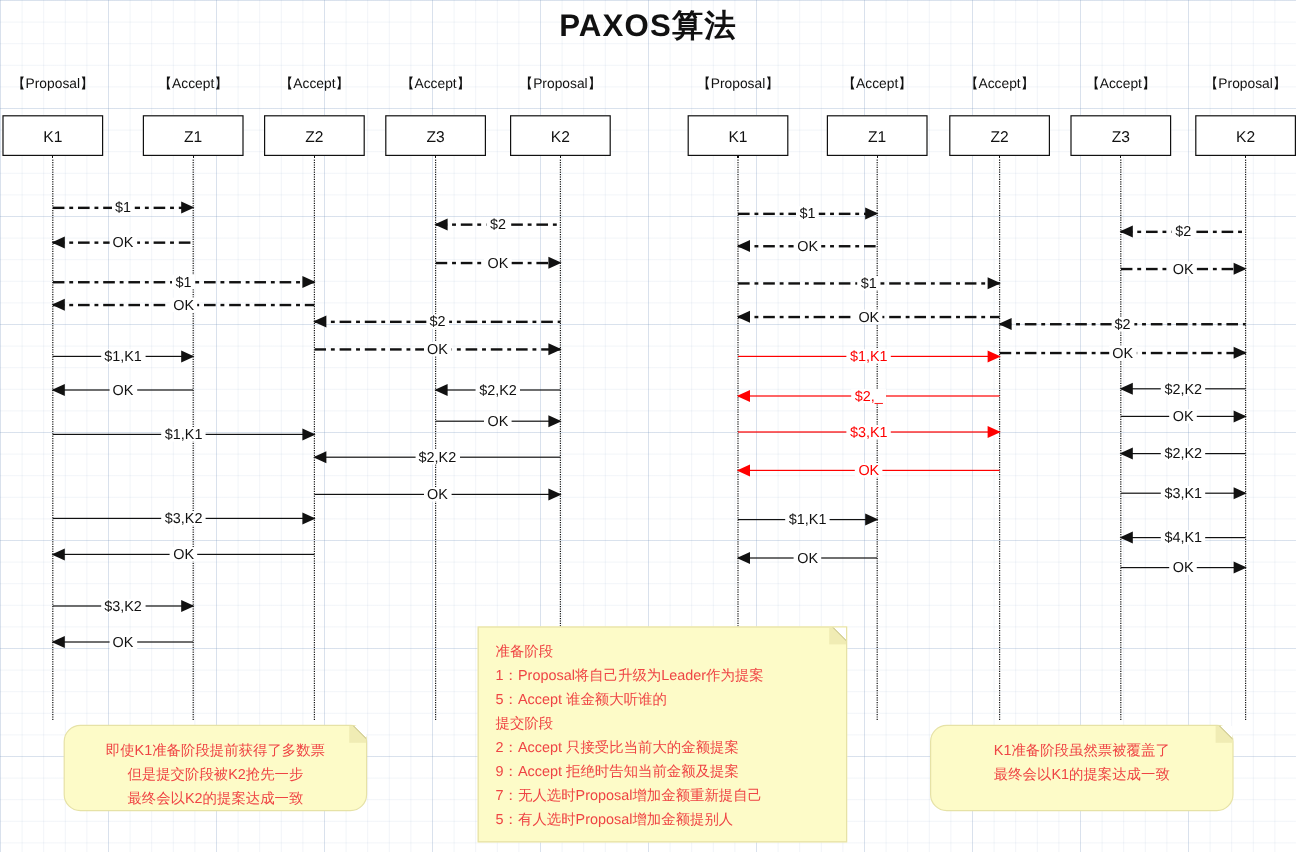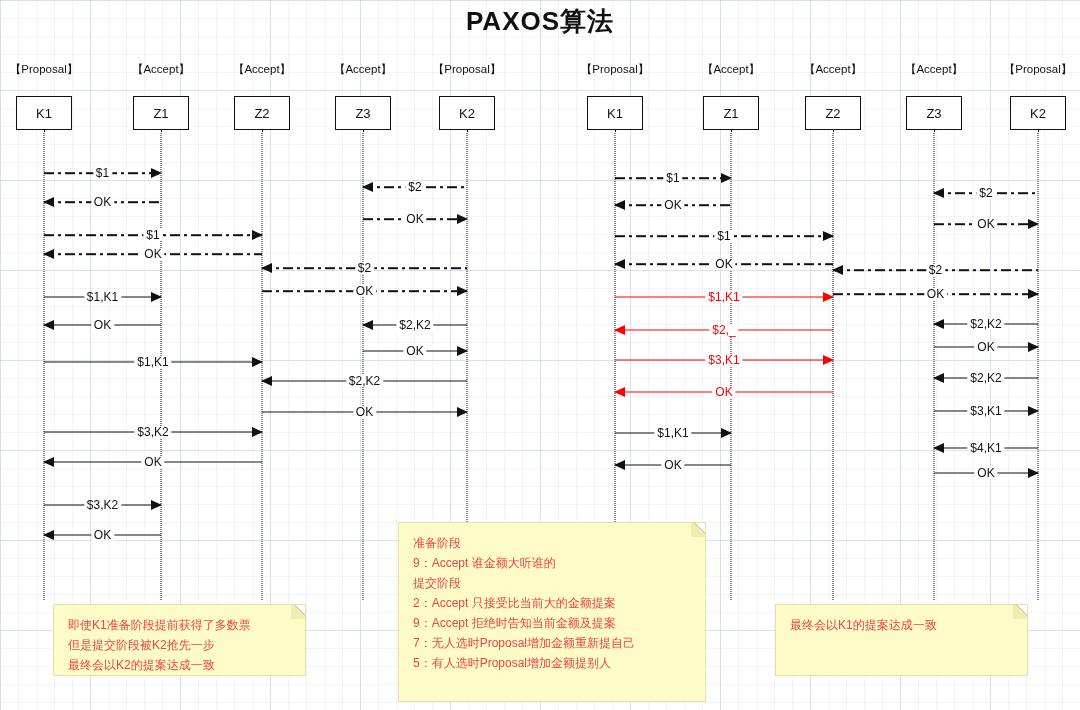--- a/index.html
+++ b/index.html
@@ -23,21 +23,21 @@
   }
   #title{
     position:absolute;top:4px;left:0;width:1080px;text-align:center;
     font-size:26px;font-weight:bold;color:#111;letter-spacing:1px;
   }
   .lane-label{
     position:absolute;font-size:11.5px;color:#111;text-align:center;
     transform:translateX(-50%);white-space:nowrap;
   }
   .node-box{
-    position:absolute;width:56px;height:34px;border:1.6px solid #111;
+    position:absolute;width:84px;height:34px;border:1.6px solid #111;
     background:#fff;transform:translateX(-50%);
     display:flex;align-items:center;justify-content:center;
     font-size:13px;color:#111;box-sizing:border-box;
   }
   .lifeline{
     position:absolute;width:0;border-left:1.7px dotted #111;
     transform:translateX(-50%);
   }
   .msg{
     position:absolute;height:0;transform:translateY(-50%);
@@ -72,21 +72,21 @@
   .note{
     position:absolute;background:#fdfbc8;border:1px solid #e6e2a6;
     font-size:12px;color:#ef4444;line-height:20px;padding:10px 14px;
     box-sizing:border-box;
   }
   .note .corner{
     position:absolute;right:0;top:0;width:14px;height:14px;
     background:linear-gradient(225deg,#ffffff 0 7px,#d9d5a0 7px 8px,#f0ecb4 8px 100%);
   }
   .note-line{white-space:pre;}
-  .note.center{}
+  .note.center{text-align:center;border-radius:14px;}
 </style>
 </head>
 <body>
 
 <div id="grid"></div>
 
 <div id="title">PAXOS算法</div>
 
 <div id="canvas">
     <div class="lane-label" style="left: 44px; top: 62px;">【Proposal】</div>
@@ -315,25 +315,27 @@
       <div class="lbl">OK</div>
     </div>
     <div class="note center" style="left: 53px; top: 604px; width: 253px; height: 72px;">
       <div class="note-line">即使K1准备阶段提前获得了多数票</div>
       <div class="note-line">但是提交阶段被K2抢先一步</div>
       <div class="note-line">最终会以K2的提案达成一致</div>
       <div class="corner"></div>
     </div>
     <div class="note" style="left: 398px; top: 522px; width: 308px; height: 180px;">
       <div class="note-line">准备阶段</div>
-      <div class="note-line">9：Accept 谁金额大听谁的</div>
+      <div class="note-line">1：Proposal将自己升级为Leader作为提案</div>
+      <div class="note-line">5：Accept 谁金额大听谁的</div>
       <div class="note-line">提交阶段</div>
       <div class="note-line">2：Accept 只接受比当前大的金额提案</div>
       <div class="note-line">9：Accept 拒绝时告知当前金额及提案</div>
       <div class="note-line">7：无人选时Proposal增加金额重新提自己</div>
       <div class="note-line">5：有人选时Proposal增加金额提别人</div>
       <div class="corner"></div>
     </div>
     <div class="note center" style="left: 775px; top: 604px; width: 253px; height: 72px;">
+      <div class="note-line">K1准备阶段虽然票被覆盖了</div>
       <div class="note-line">最终会以K1的提案达成一致</div>
       <div class="corner"></div>
     </div>
   </div>
 
 </body></html>

